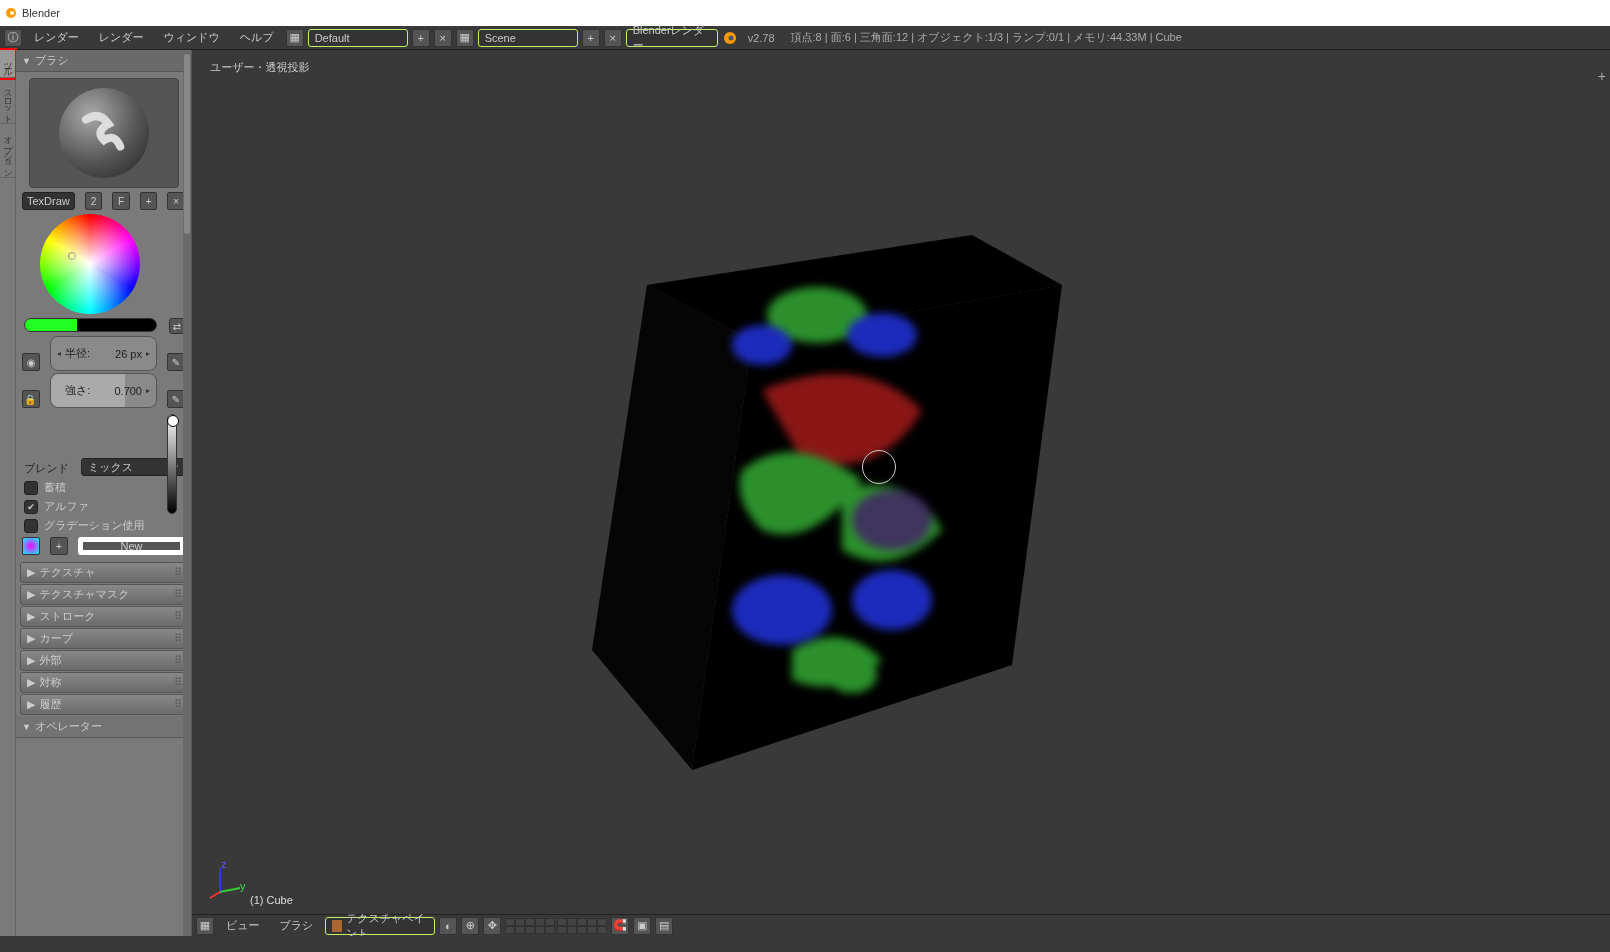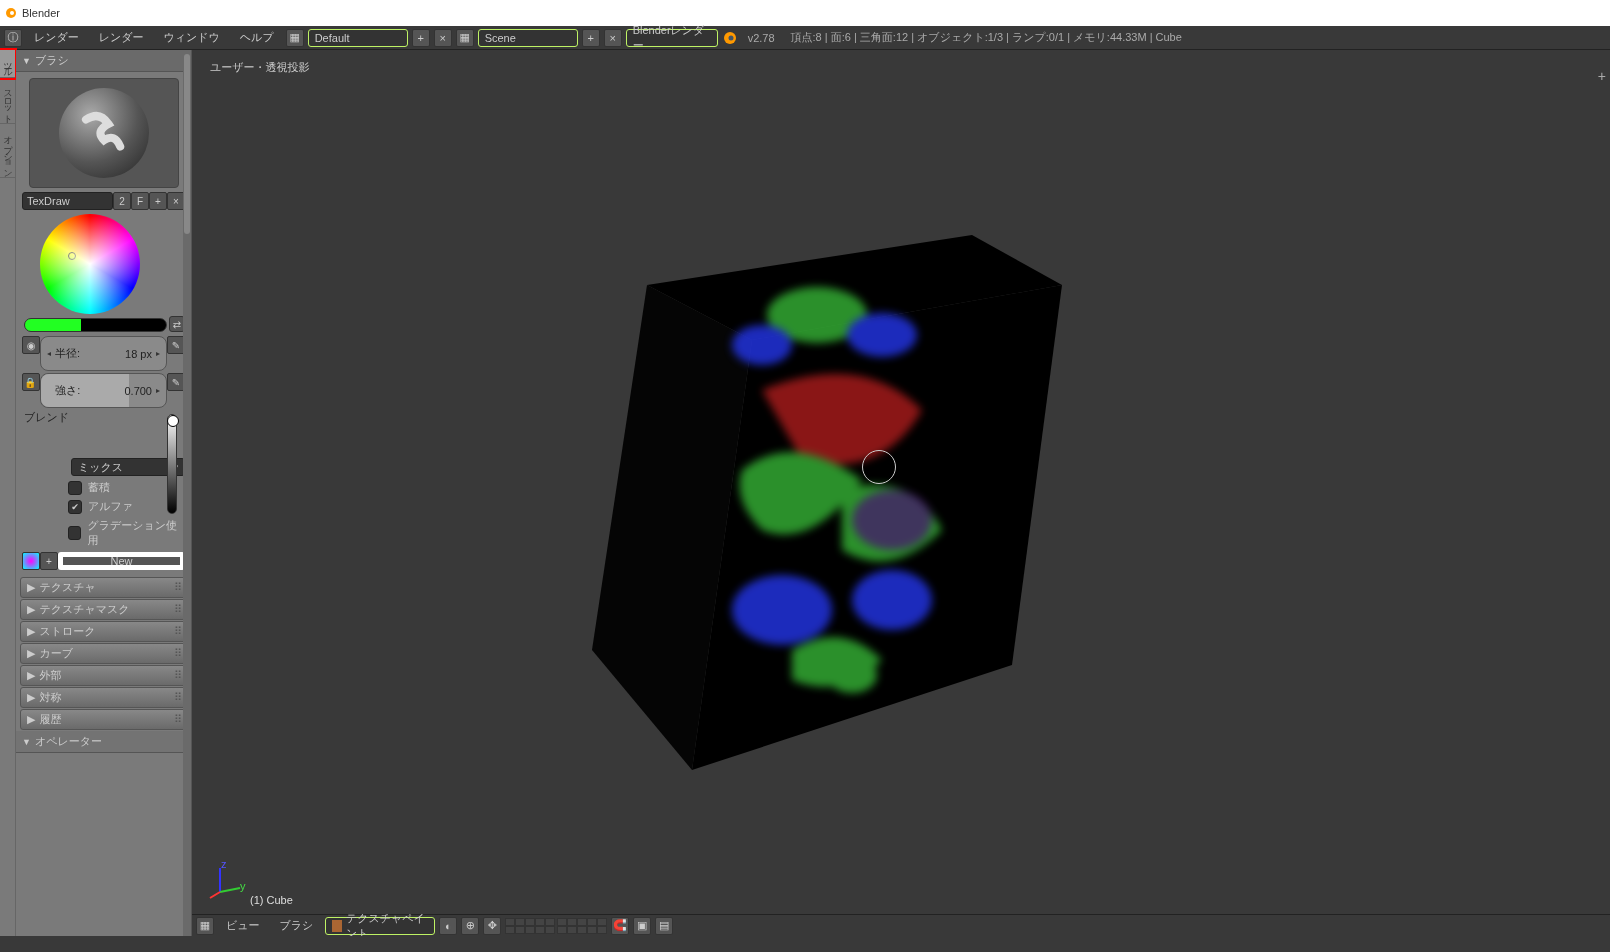--- a/index.html
+++ b/index.html
@@ -28,21 +28,21 @@
 .panel-scroll::after { content:""; position:absolute; top:4px; left:1px; width:6px; height:180px; background:#888; border-radius:3px; }
 
 .panel-header { background:#6a6a6a; padding:3px 6px; border-bottom:1px solid #555; display:flex; align-items:center; gap:4px; }
 .panel-header .tri { font-size:9px; }
 .panel-body { padding:4px 6px; }
 
 .brush-preview { width:150px; height:110px; background:#555; border-radius:4px; margin:2px auto 4px; display:flex; align-items:center; justify-content:center; border:1px solid #444; }
 .brush-ball { width:90px; height:90px; border-radius:50%; background:radial-gradient(circle at 35% 30%, #aaa 0%, #555 55%, #222 100%); position:relative; }
 .brush-scribble { position:absolute; top:20%; left:20%; width:60%; height:60%; }
 
-.row { display:flex; gap:0; margin:2px 0; align-items:flex-start; }
+.row { display:flex; gap:10px; margin:2px 0; align-items:flex-end; }
 .name-field { flex:1; background:#333; border:1px solid #222; border-radius:3px; height:18px; padding:0 4px; color:#ccc; display:flex; align-items:center; }
 .sq { width:18px; height:18px; background:#555; border:1px solid #333; border-radius:2px; display:flex; align-items:center; justify-content:center; font-size:10px; cursor:pointer; }
 
 .colorwheel { width:100px; height:100px; border-radius:50%; margin:4px 4px 2px 18px; position:relative; background:conic-gradient(red,magenta,blue,cyan,lime,yellow,red); }
 .colorwheel::after { content:""; position:absolute; inset:0; border-radius:50%; background:radial-gradient(circle,#fff 0%,transparent 68%); }
 .colordot { position:absolute; width:8px; height:8px; border:1px solid #000; border-radius:50%; left:28px; top:38px; }
 .valslider { position:absolute; right:8px; top:200px; width:10px; height:100px; background:linear-gradient(#fff,#000); border-radius:5px; border:1px solid #333; }
 .valslider::after{content:"";position:absolute;top:0;left:-1px;width:10px;height:10px;border:1px solid #000;border-radius:50%;background:#fff;}
 .colorbar { height:14px; background:linear-gradient(90deg,#2f2 0%,#2f2 40%,#000 40%,#000 100%); border-radius:7px; margin:2px; border:1px solid #333; }
 .swap-ic { width:16px;height:16px;border:1px solid #333;border-radius:3px;background:#555;display:inline-flex;align-items:center;justify-content:center;font-size:10px; }
@@ -50,21 +50,21 @@
 .numfield { flex:1; background:#8a8a8a; border:1px solid #555; border-radius:8px; height:35px; display:flex; align-items:center; padding:0 6px; gap:4px; position:relative; }
 .numfield .lbl { color:#222; flex:1; }
 .numfield .val { color:#222; }
 .numfield::before,.numfield::after { content:"◂"; color:#333; font-size:8px; }
 .numfield::after { content:"▸"; }
 .strfield .fill { position:absolute;left:0;top:0;bottom:0;width:70%;background:#aaa;border-radius:8px 0 0 8px; }
 .strfield .lbl,.strfield .val{ position:relative; z-index:1; }
 
 .drop { flex:1; background:#333; border:1px solid #222; border-radius:3px; height:18px; display:flex; align-items:center; padding:0 6px; justify-content:space-between;margin-top:48px; }
 
-.check { display:flex; align-items:center; gap:6px; padding:2px 2px;margin-left:44px; }
+.check { display:flex; align-items:center; gap:6px; padding:2px 2px; }
 .check .box { width:14px; height:14px; background:#333; border:1px solid #222; border-radius:3px; display:flex; align-items:center; justify-content:center; font-size:9px; }
 .btn-new { flex:1; background:#555; border:5px solid #ffffff; border-radius:3px; height:18px; display:flex; align-items:center; justify-content:center; }
 
 .collapsed { background:linear-gradient(#888,#6a6a6a); border-radius:3px; margin:1px 4px; padding:2px 6px; display:flex; align-items:center; gap:4px; border:1px solid #555; }
 .grip { margin-left:auto; color:#555; letter-spacing:-2px; }
 
 .op-panel { background:#737373; }
 .op-panel .panel-header { background:#737373; }
 
 
@@ -156,21 +156,21 @@
         <div class="valslider"></div>
       </div>
       <div class="row">
         <div class="colorbar" style="flex:1"></div>
         <div class="swap-ic">⇄</div>
       </div>
       <div class="row">
         <div class="sq">◉</div>
         <div class="numfield">
           <span class="lbl">半径:</span>
-            <span class="val">18 px</span>
+            <span class="val">26 px</span>
         </div>
         <div class="sq">✎</div>
       </div>
       <div class="row">
         <div class="sq">🔒</div>
         <div class="numfield strfield">
           <div class="fill"></div>
           <span class="lbl">強さ:</span>
             <span class="val">0.700</span>
         </div>

